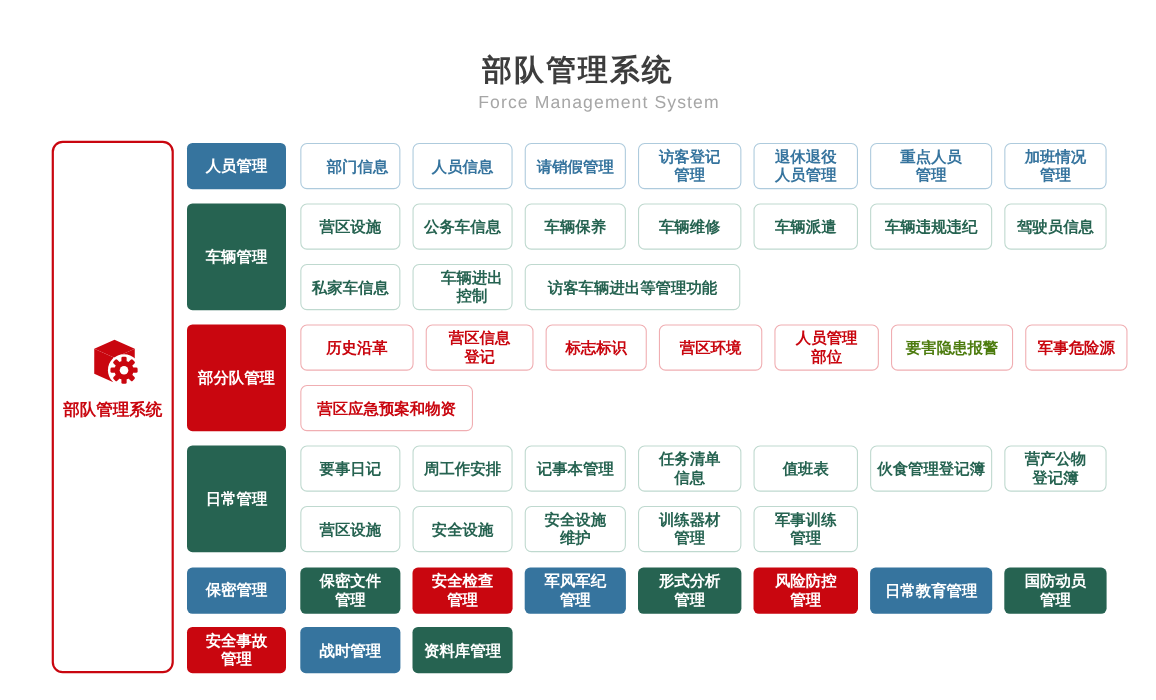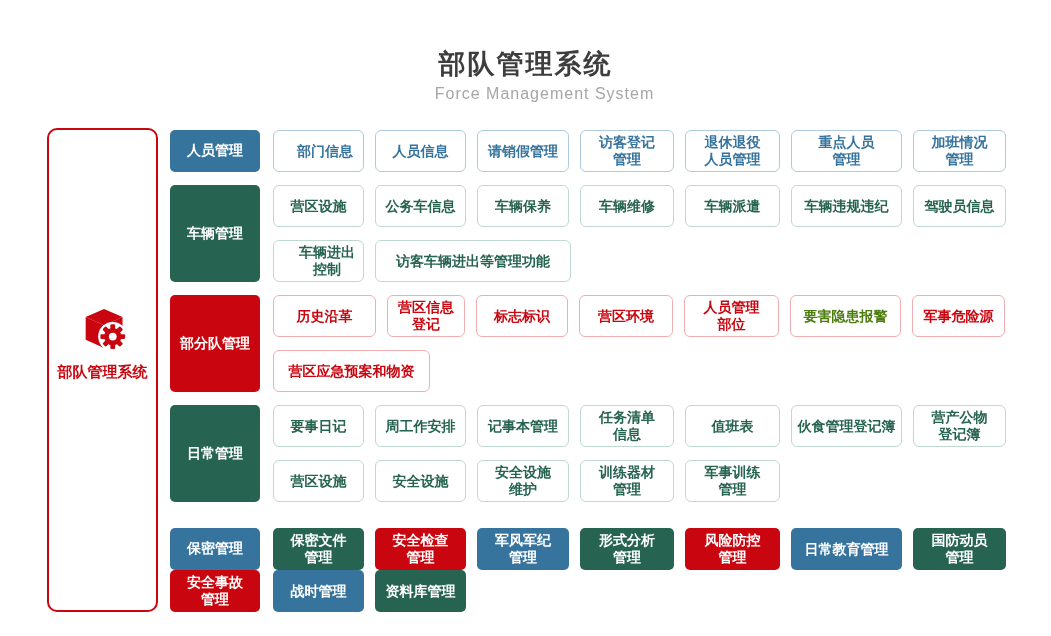--- a/index.html
+++ b/index.html
@@ -88,32 +88,33 @@
           <div class="row">
             <div class="box outline" style="width: 91px; border-color: rgb(191, 217, 207); color: rgb(38, 99, 81);">营区设施</div>
             <div class="box outline" style="width: 91px; border-color: rgb(191, 217, 207); color: rgb(38, 99, 81);">公务车信息</div>
             <div class="box outline" style="width: 92px; border-color: rgb(191, 217, 207); color: rgb(38, 99, 81);">车辆保养</div>
             <div class="box outline" style="width: 94px; border-color: rgb(191, 217, 207); color: rgb(38, 99, 81);">车辆维修</div>
             <div class="box outline" style="width: 95px; border-color: rgb(191, 217, 207); color: rgb(38, 99, 81);">车辆派遣</div>
             <div class="box outline" style="width: 111px; border-color: rgb(191, 217, 207); color: rgb(38, 99, 81);">车辆违规违纪</div>
             <div class="box outline" style="width: 93px; border-color: rgb(191, 217, 207); color: rgb(38, 99, 81);">驾驶员信息</div>
           </div>
           <div class="row">
+            <div class="box outline" style="width: 91px; border-color: rgb(191, 217, 207); color: rgb(38, 99, 81);">私家车信息</div>
             <div class="box outline" style="width: 91px; border-color: rgb(191, 217, 207); color: rgb(38, 99, 81); padding-left: 17px;">车辆进出
 控制</div>
             <div class="box outline" style="width: 196px; border-color: rgb(191, 217, 207); color: rgb(38, 99, 81);">访客车辆进出等管理功能</div>
           </div>
         </div>
       </div>
       <div class="group" style="top: 295px;">
         <div class="ghdr" style="background: rgb(201, 6, 15);">部分队管理</div>
         <div class="rows">
           <div class="row">
             <div class="box outline" style="width: 103px; border-color: rgb(240, 174, 178); color: rgb(201, 6, 15);">历史沿革</div>
-            <div class="box outline" style="width: 78px; border-color: rgb(240, 174, 178); color: rgb(201, 6, 15);">营区信息
+            <div class="box outline" style="width: 98px; border-color: rgb(240, 174, 178); color: rgb(201, 6, 15);">营区信息
 登记</div>
             <div class="box outline" style="width: 92px; border-color: rgb(240, 174, 178); color: rgb(201, 6, 15);">标志标识</div>
             <div class="box outline" style="width: 94px; border-color: rgb(240, 174, 178); color: rgb(201, 6, 15);">营区环境</div>
             <div class="box outline" style="width: 95px; border-color: rgb(240, 174, 178); color: rgb(201, 6, 15);">人员管理
 部位</div>
             <div class="box outline" style="width: 111px; border-color: rgb(240, 174, 178); color: #4d7c0f;">要害隐患报警</div>
             <div class="box outline" style="width: 93px; border-color: rgb(240, 174, 178); color: rgb(201, 6, 15);">军事危险源</div>
           </div>
           <div class="row">
             <div class="box outline" style="width: 157px; border-color: rgb(240, 174, 178); color: rgb(201, 6, 15);">营区应急预案和物资</div>
@@ -139,21 +140,21 @@
             <div class="box outline" style="width: 91px; border-color: rgb(191, 217, 207); color: rgb(38, 99, 81);">安全设施</div>
             <div class="box outline" style="width: 92px; border-color: rgb(191, 217, 207); color: rgb(38, 99, 81);">安全设施
 维护</div>
             <div class="box outline" style="width: 94px; border-color: rgb(191, 217, 207); color: rgb(38, 99, 81);">训练器材
 管理</div>
             <div class="box outline" style="width: 95px; border-color: rgb(191, 217, 207); color: rgb(38, 99, 81);">军事训练
 管理</div>
           </div>
         </div>
       </div>
-      <div class="group" style="top: 528px;">
+      <div class="group" style="top: 516px;">
         <div class="ghdr" style="background: rgb(54, 116, 158);">保密管理</div>
         <div class="rows">
           <div class="row">
             <div class="box solid" style="width: 91px; background: rgb(38, 99, 81);">保密文件
 管理</div>
             <div class="box solid" style="width: 91px; background: rgb(201, 6, 15);">安全检查
 管理</div>
             <div class="box solid" style="width: 92px; background: rgb(54, 116, 158);">军风军纪
 管理</div>
             <div class="box solid" style="width: 94px; background: rgb(38, 99, 81);">形式分析

